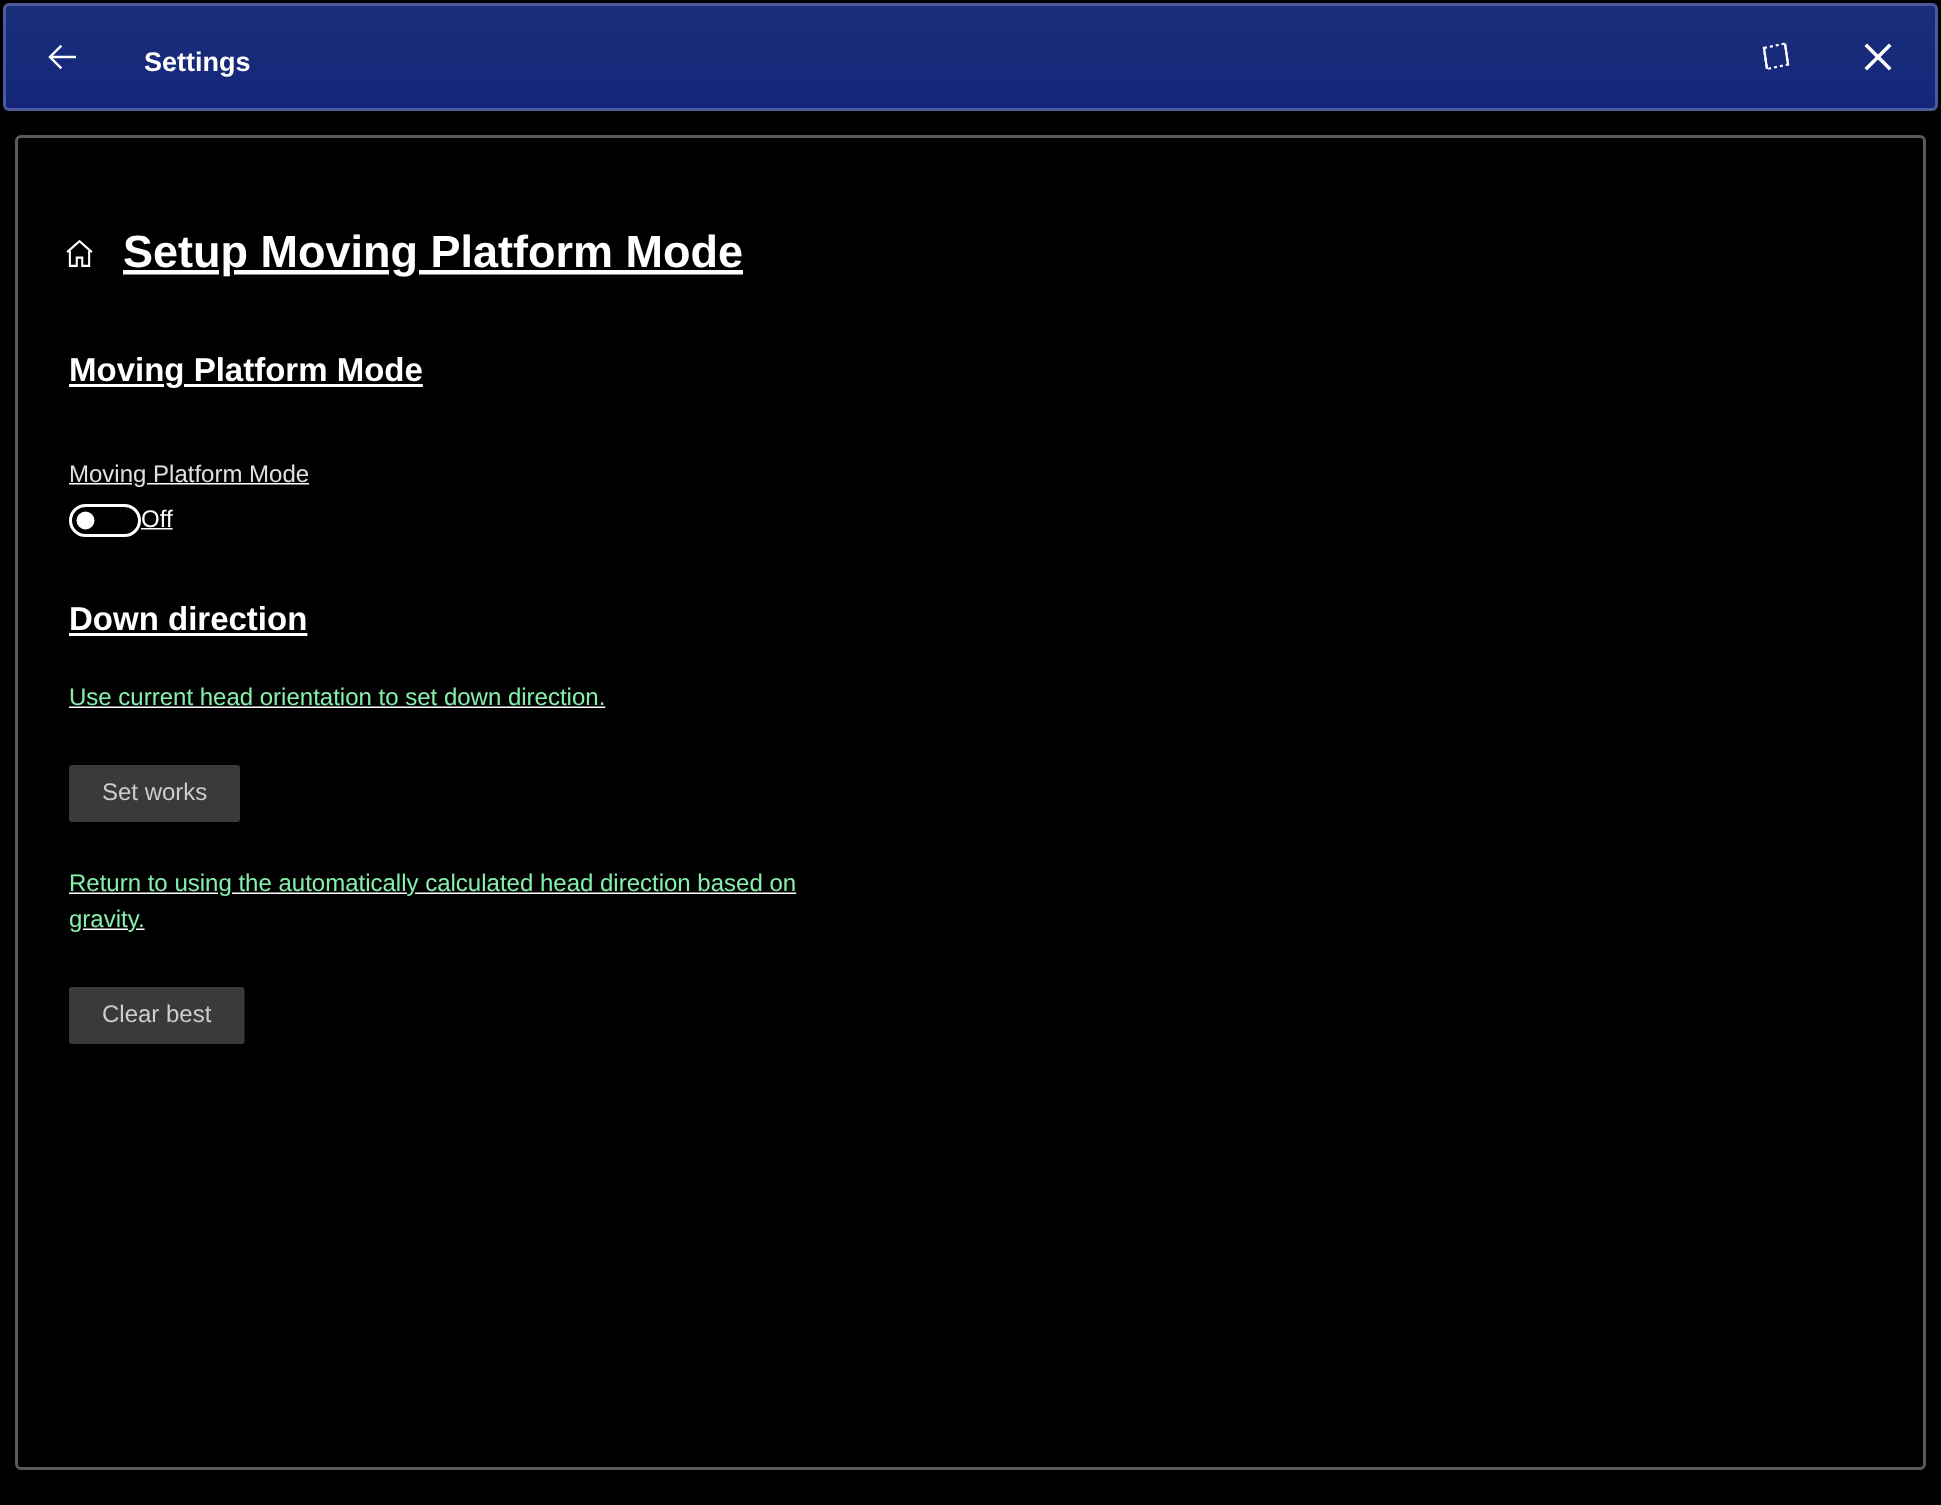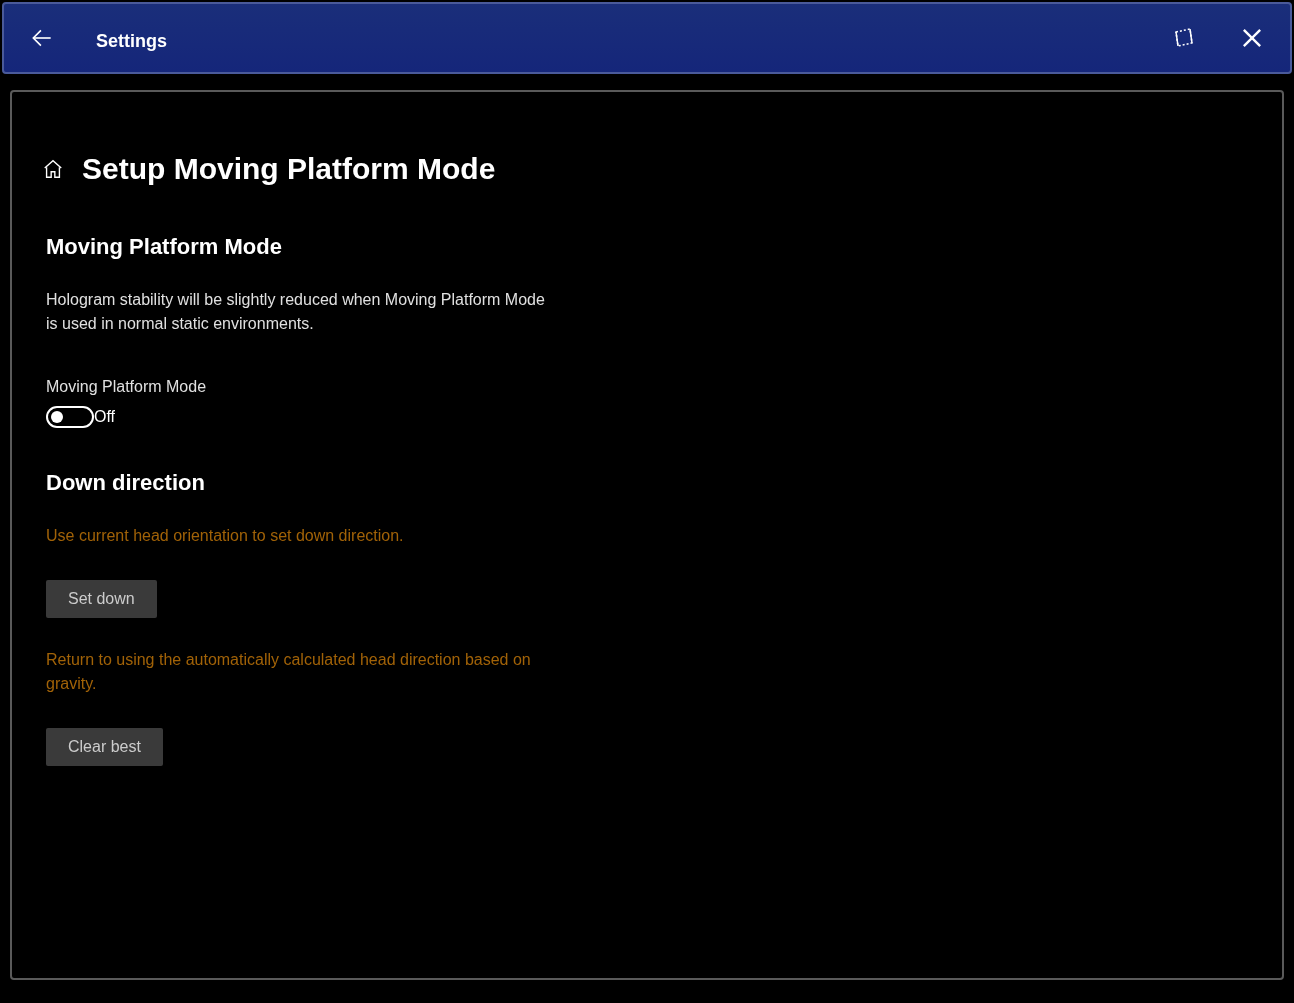--- a/index.html
+++ b/index.html
@@ -74,20 +74,21 @@
     .close-icon svg {
       stroke-width: 2;
     }
     .content-frame {
       margin: 16px 10px 10px 10px;
       border: 2px solid #5a5a5a;
       border-radius: 4px;
       height: 890px;
       padding: 60px 30px 30px 30px;
       background: #000000;
+      text-decoration: underline;
     }
     .page-header {
       display: flex;
       align-items: center;
       gap: 18px;
       margin-bottom: 48px;
     }
     .home-icon {
       width: 22px;
       height: 22px;
@@ -116,21 +117,21 @@
       margin-bottom: 28px;
     }
     .section-desc {
       font-size: 16px;
       color: #e0e0e0;
       line-height: 1.5;
       max-width: 500px;
       margin-bottom: 22px;
     }
     .section-desc.dim {
-      color: #a16207;
+      color: #86efac;
     }
     .toggle-label {
       font-size: 16px;
       color: #e0e0e0;
       margin-bottom: 10px;
     }
     .toggle-row {
       display: flex;
       align-items: center;
     }
@@ -206,32 +207,31 @@
       <svg viewBox="0 0 24 24">
         <path d="M3 11 L12 3 L21 11"></path>
         <path d="M5 10 L5 21 L10 21 L10 15 L14 15 L14 21 L19 21 L19 10"></path>
       </svg>
     </div>
     <h1 class="page-title">Setup Moving Platform Mode</h1>
   </div>
 
   <div class="section">
     <h2 class="section-title">Moving Platform Mode</h2>
-    <p class="section-desc">Hologram stability will be slightly reduced when Moving Platform Mode is used in normal static environments.</p>
     <div style="height:20px"></div>
     <div class="toggle-label">Moving Platform Mode</div>
     <div class="toggle-row">
       <div class="toggle-switch">
         <div class="toggle-knob"></div>
       </div>
       <span class="toggle-state">Off</span>
     </div>
   </div>
 
   <div class="section" style="margin-top:0;">
     <h2 class="section-title">Down direction</h2>
     <p class="section-desc dim">Use current head orientation to set down direction.</p>
-    <button class="button">Set down</button>
+    <button class="button">Set works</button>
     <p class="section-desc dim">Return to using the automatically calculated head direction based on gravity.</p>
     <button class="button">Clear best</button>
   </div>
 
 </div>
 
 </body></html>

